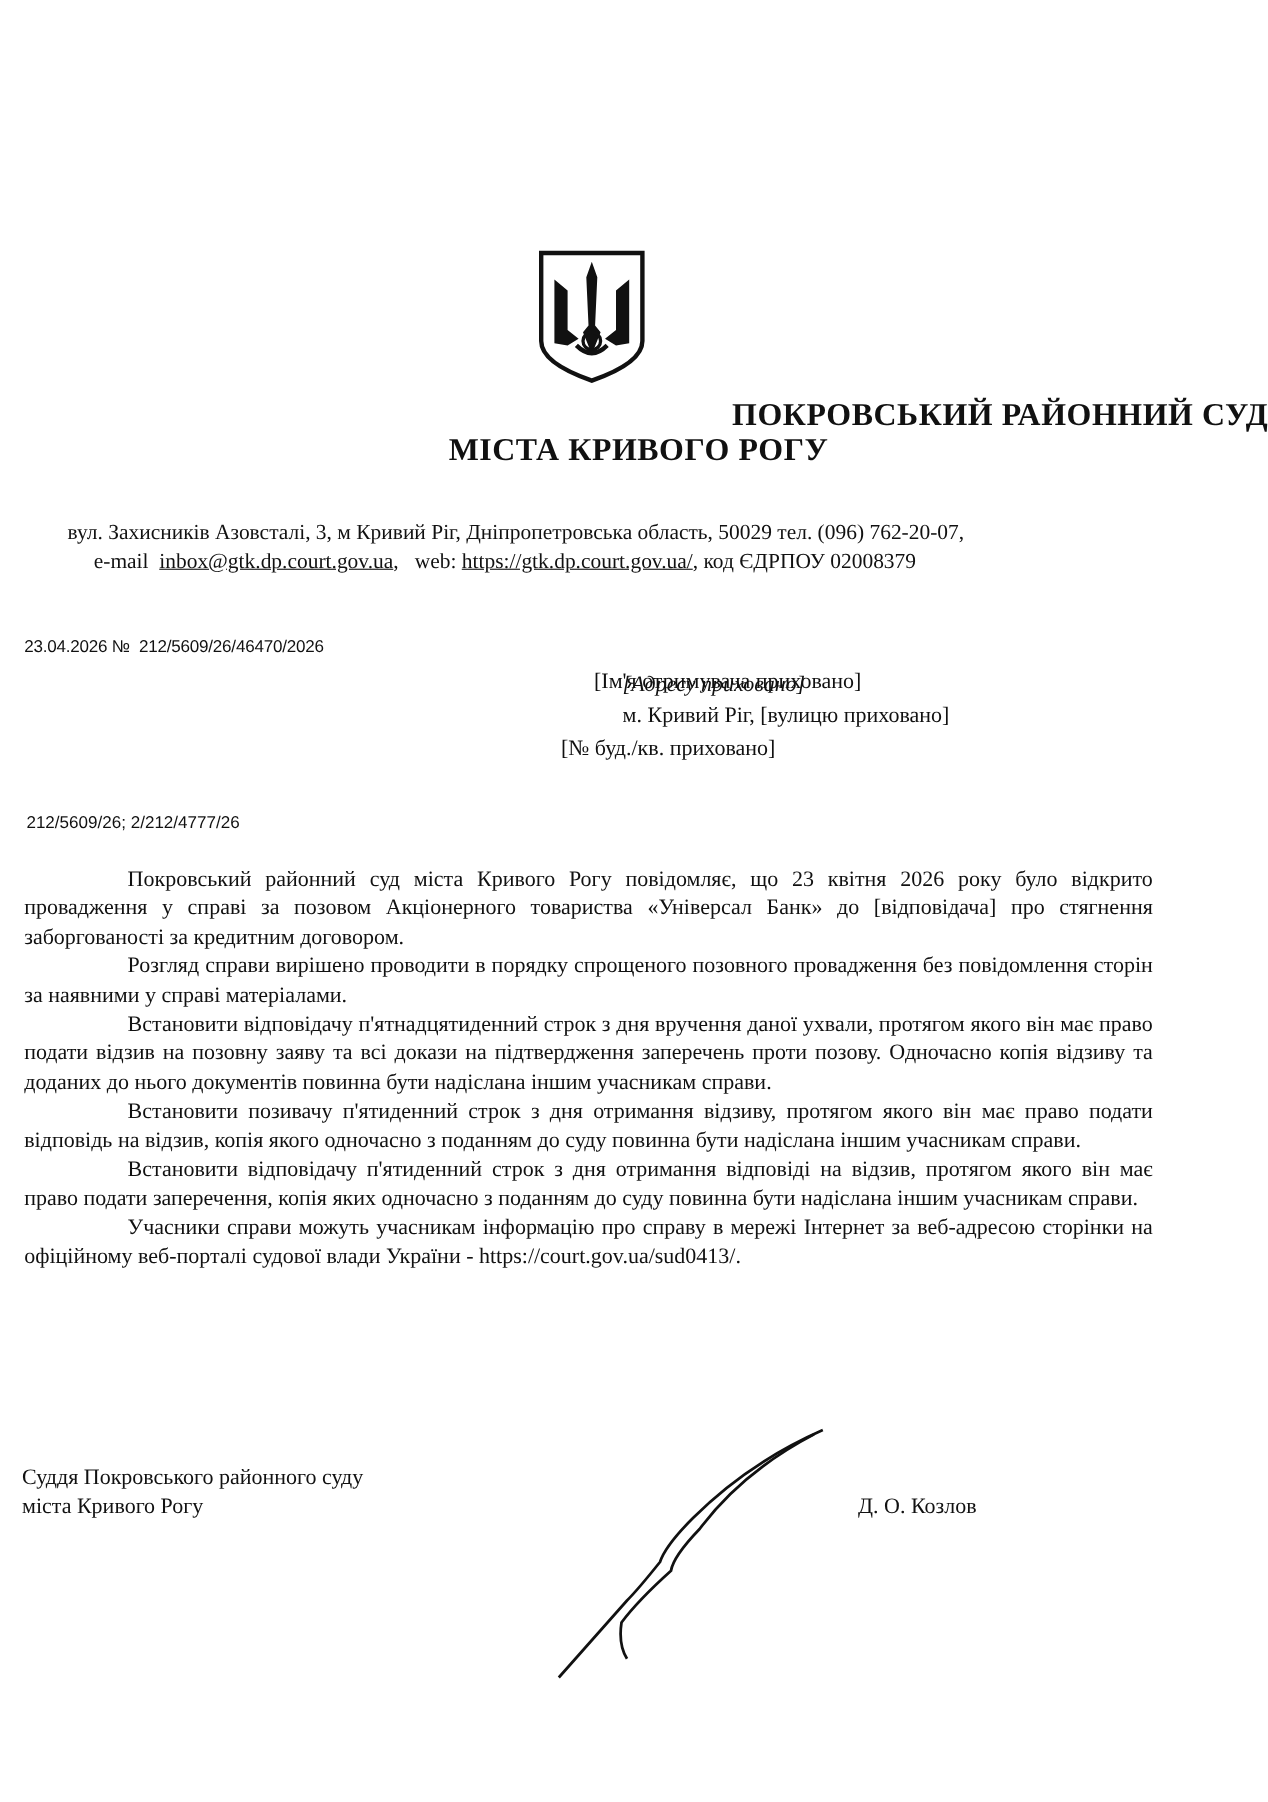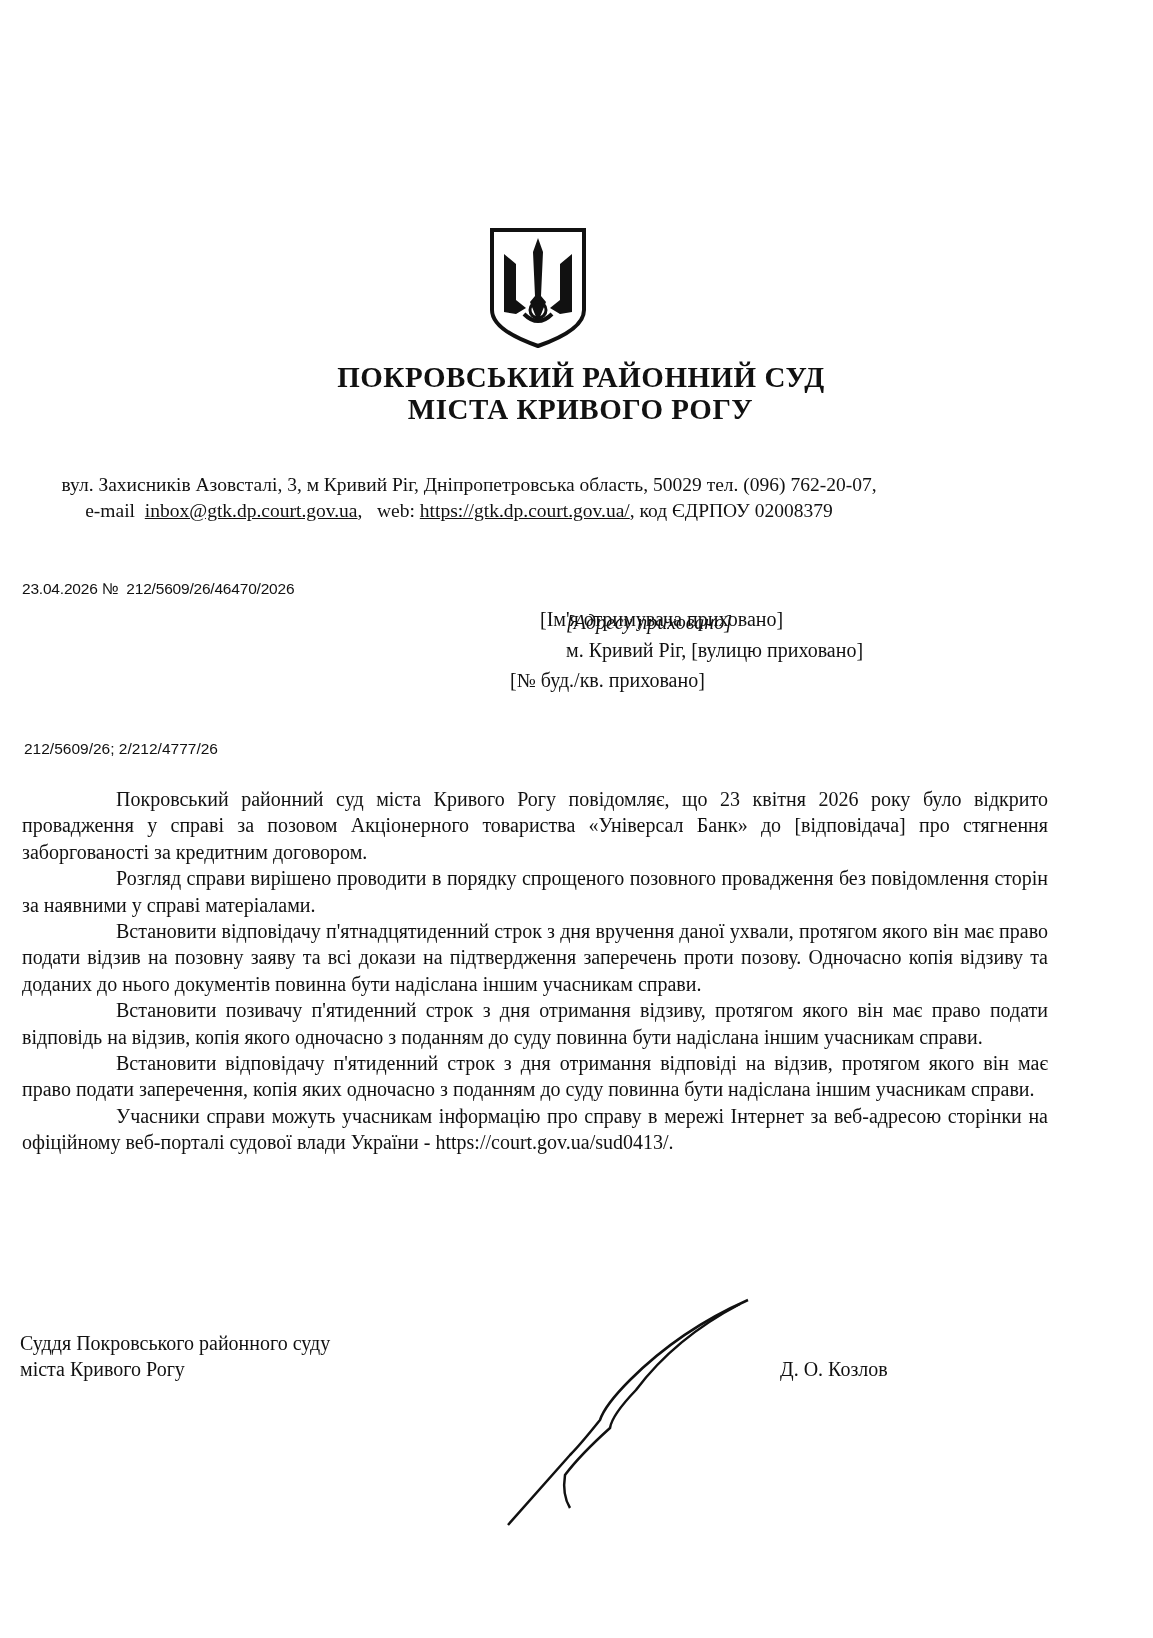--- a/index.html
+++ b/index.html
@@ -7,21 +7,21 @@
     body {
       width: 1153px; height: 1638px; position: relative; overflow: hidden;
       font-family: "Liberation Serif", "DejaVu Serif", serif; color: #111;
     }
     .abs { position: absolute; }
     .emblem { left: 486px; top: 226px; width: 104px; height: 124px; }
     .court-title {
       left: 0; width: 1153px; text-align: center; font-weight: bold;
       font-size: 29px; letter-spacing: 0.5px; line-height: 34px;
     }
-    .t1 { top: 360px; padding-left: 9px; }
+    .t1 { top: 360px; padding-left: 9px; text-align: right; }
     .t2 { top: 392px; padding-left: 8px; }
     .contacts { left: 0; width: 918px; text-align: center; font-size: 19.5px; line-height: 26px; }
     .c1 { top: 472px; padding-left: 20px; }
     .c2 { top: 498px; padding-left: 0; }
     .u { text-decoration: underline; }
     .outgoing { left: 22px; top: 580px; font-family: "Liberation Sans", "DejaVu Sans", sans-serif; font-size: 15.5px; letter-spacing: -0.2px; }
     .recipient { font-size: 20px; line-height: 28px; }
     .r1 { left: 540px; top: 605px; }
     .r2 { left: 566px; top: 608px; font-style: italic; }
     .r3 { left: 566px; top: 636px; }

